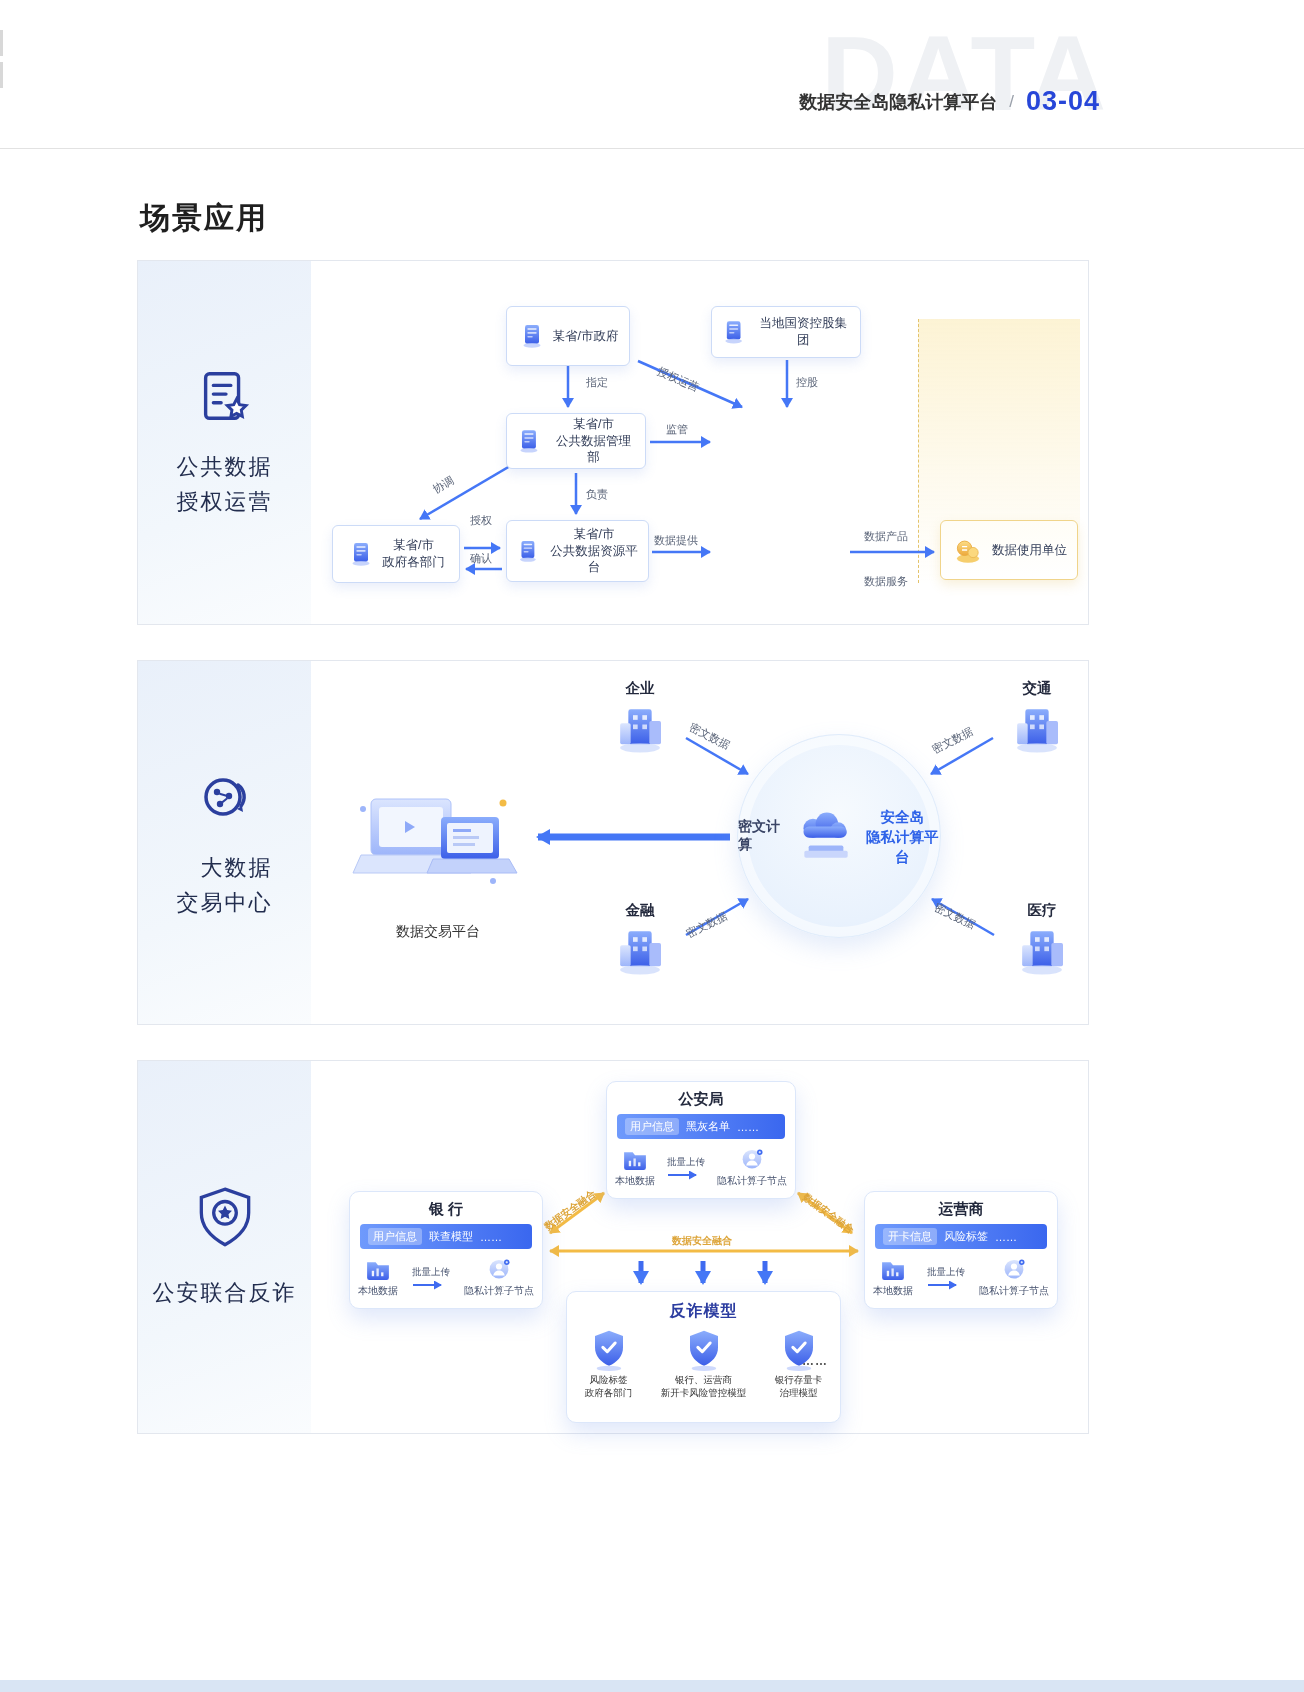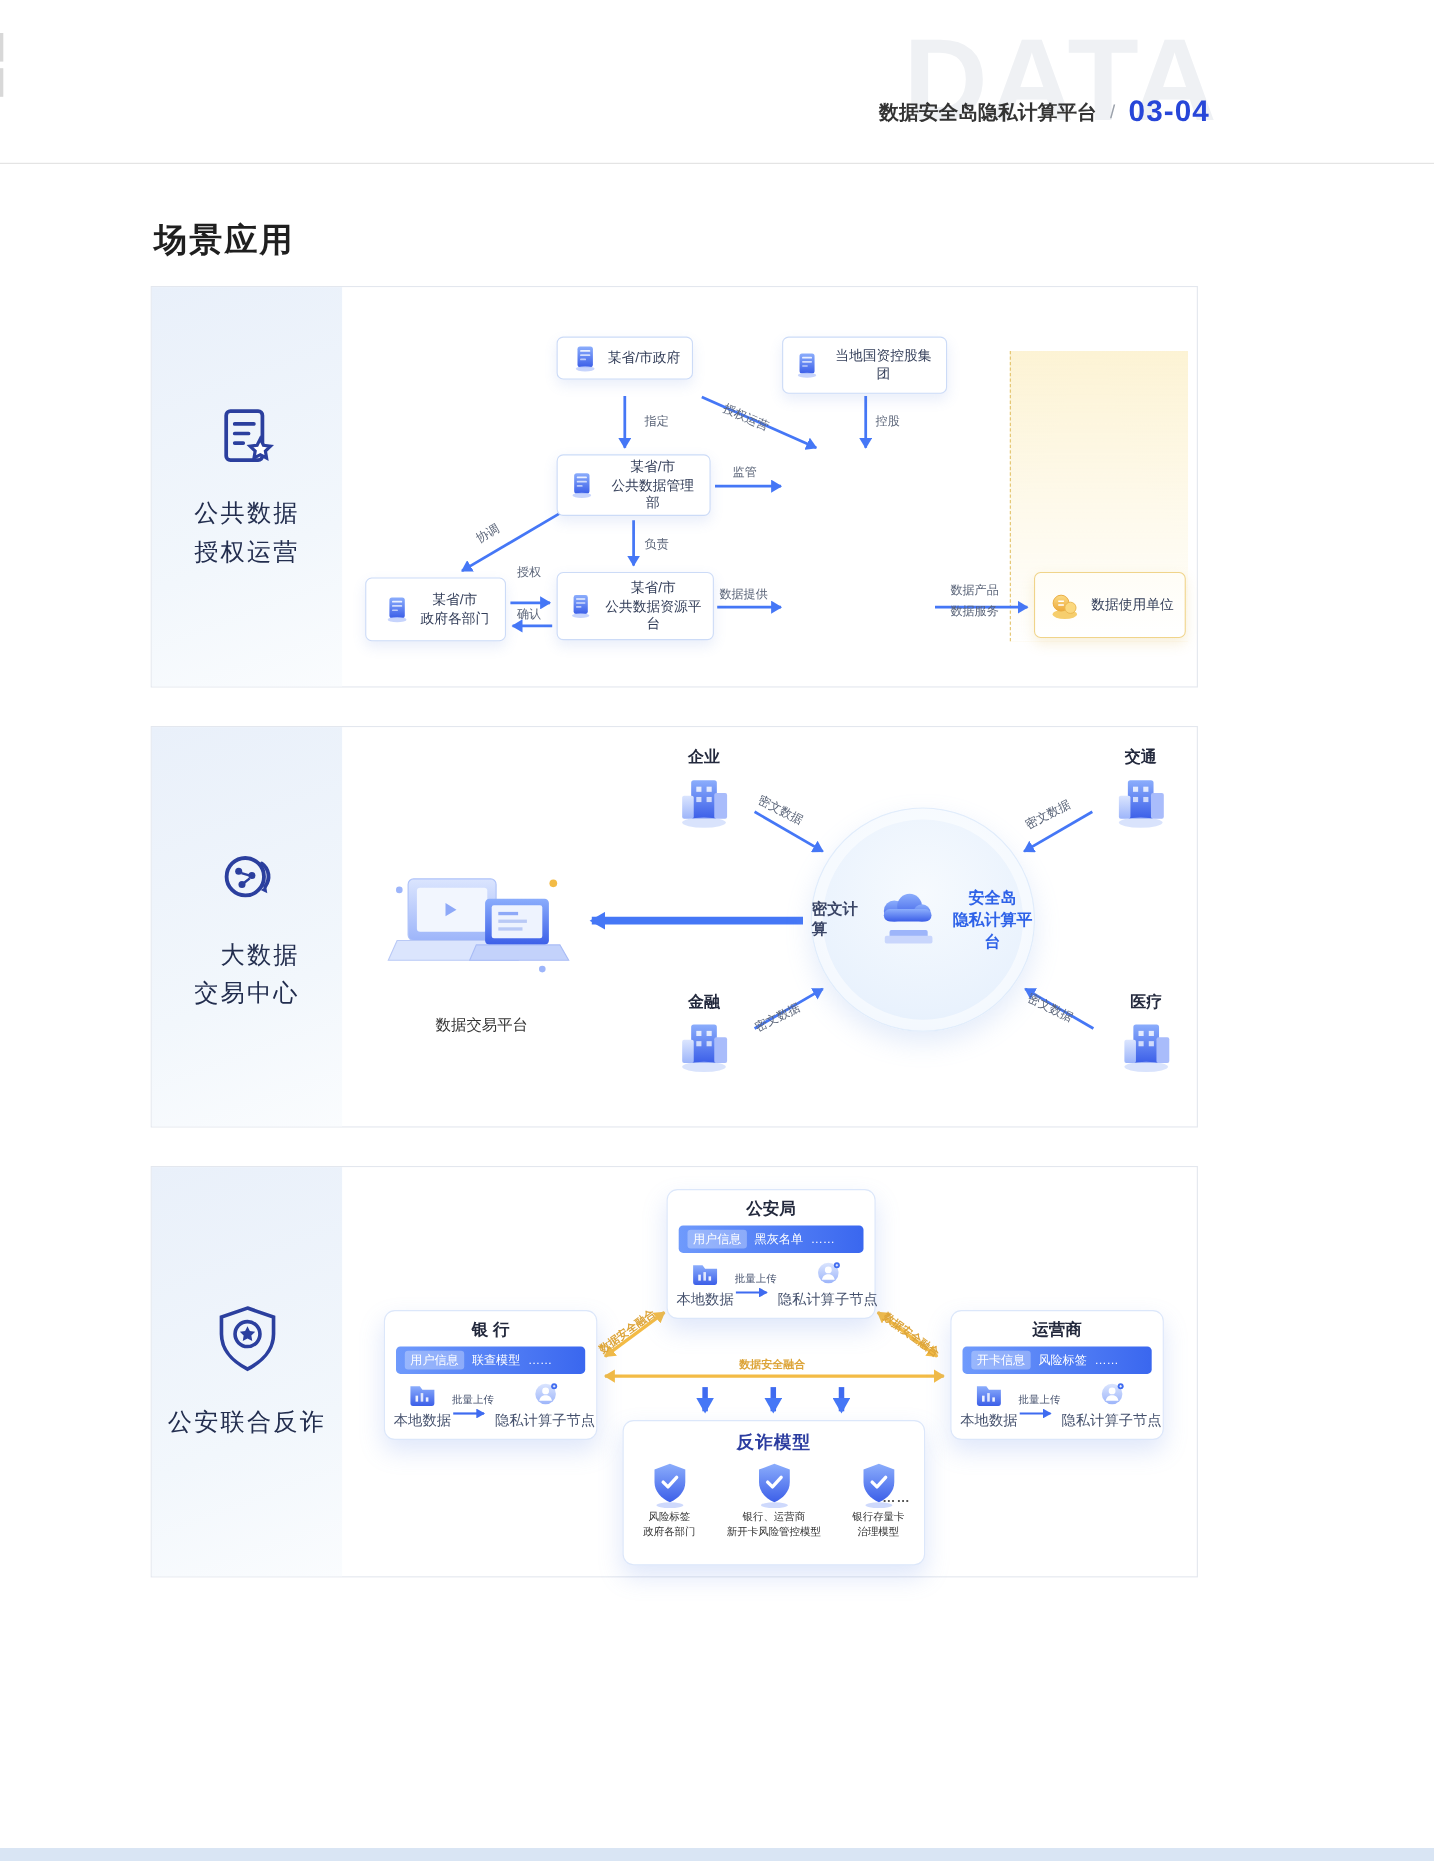--- a/index.html
+++ b/index.html
@@ -45,21 +45,21 @@
 .ent-t{font-size:14.5px;font-weight:700;color:#23293d}
 .lap{position:absolute;left:205px;top:108px;z-index:2}
 .lap-label{position:absolute;left:230px;top:262px;width:140px;text-align:center;font-size:14px;color:#333;z-index:2}
 
 .org{position:absolute;background:#fff;border:1px solid #dce7fa;border-radius:10px;box-shadow:0 10px 22px rgba(110,145,230,.22);z-index:2;display:flex;flex-direction:column}
 .org-t{font-size:15px;font-weight:800;color:#23293d;text-align:center;padding:8px 0 5px}
 .org-bar{margin:0 10px;background:linear-gradient(90deg,#6f9afc,#3a67ef);border-radius:4px;color:#fff;font-size:11px;display:flex;align-items:center;gap:7px;padding:4px 8px;white-space:nowrap}
 .pill{background:rgba(255,255,255,.3);border-radius:3px;padding:1px 5px}
 .org-row{flex:1;display:flex;align-items:center;justify-content:space-between;padding:4px 8px 6px}
 .org-it{display:flex;flex-direction:column;align-items:center;gap:1px}
-.org-cap{font-size:13px;color:#45516d;white-space:nowrap}
+.org-cap{font-size:10px;color:#45516d;white-space:nowrap}
 .org-mid{display:flex;flex-direction:column;align-items:center}
 .org-up{font-size:9.5px;color:#45516d;margin-bottom:1px}
 
 .model{position:absolute;left:428px;top:230px;width:275px;height:132px;background:#fff;border:1px solid #dce7fa;border-radius:10px;box-shadow:0 10px 22px rgba(110,145,230,.22);z-index:2}
 .model-t{font-size:16px;font-weight:800;color:#2c3da0;text-align:center;padding-top:9px;letter-spacing:1px}
 .model-row{display:flex;justify-content:center;gap:6px;padding-top:6px}
 .model-it{display:flex;flex-direction:column;align-items:center;width:78px}
 .model-it.mid{width:100px}
 .model-cap{font-size:9.5px;color:#333;text-align:center;line-height:1.35;margin-top:2px;white-space:nowrap}
 .model-more{position:absolute;right:12px;top:62px;font-size:12px;font-weight:700;color:#555;letter-spacing:1px}
@@ -143,23 +143,23 @@
     <div class="lab" style="left:448px;top:114px">指定</div>
     <div class="lab rot" style="left:520px;top:102px;transform:rotate(24deg)">授权运营</div>
     <div class="lab" style="left:658px;top:114px">控股</div>
     <div class="lab" style="left:528px;top:161px">监管</div>
     <div class="lab" style="left:448px;top:226px">负责</div>
     <div class="lab rot" style="left:296px;top:222px;transform:rotate(-30deg)">协调</div>
     <div class="lab" style="left:332px;top:252px">授权</div>
     <div class="lab" style="left:332px;top:290px">确认</div>
     <div class="lab" style="left:516px;top:272px">数据提供</div>
     <div class="lab" style="left:726px;top:268px">数据产品</div>
-    <div class="lab" style="left:726px;top:287px">数据服务</div>
-
-    <div class="nb" style="left:368px;top:45px;width:124px;height:39px">
+    <div class="lab" style="left:726px;top:313px">数据服务</div>
+
+    <div class="nb" style="left:368px;top:45px;width:124px;height:60px">
       <svg width="28" height="28" viewBox="0 0 36 36">
           <rect x="9" y="4" width="18" height="24" rx="3" fill="url(#gBlue)"></rect>
           <rect x="12" y="8" width="12" height="2" rx="1" fill="#fff" opacity=".85"></rect>
           <rect x="12" y="13" width="12" height="2" rx="1" fill="#fff" opacity=".7"></rect>
           <rect x="12" y="18" width="7" height="2" rx="1" fill="#fff" opacity=".6"></rect>
           <ellipse cx="18" cy="30" rx="11" ry="3" fill="#b9c9fb" opacity=".8"></ellipse>
         </svg>
       <div class="txt">某省/市政府</div>
     </div>
 

